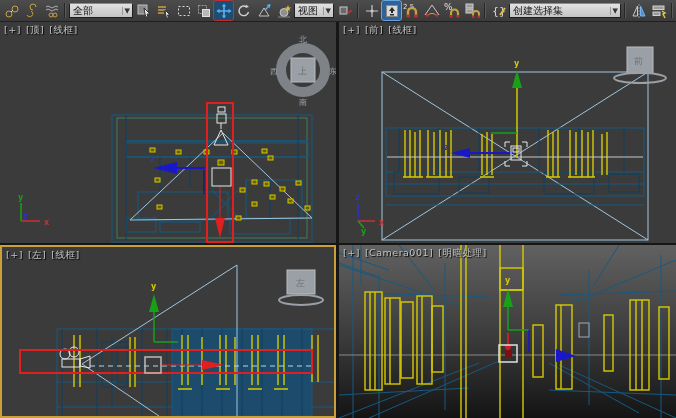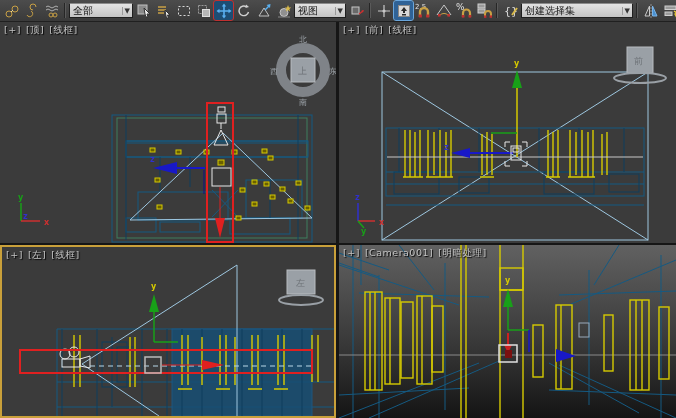--- a/index.html
+++ b/index.html
@@ -120,21 +120,21 @@
           <polygon points="14.5,1 14,5 10.5,2" fill="#5ab0f0"></polygon>
         </svg>
     </div>
     <div class="ti">
       <svg width="16" height="16">
           <circle cx="8" cy="9.5" r="4" fill="#909090" stroke="#c8c8c8"></circle>
           <path d="M2 14h12" stroke="#888"></path>
           <polygon points="12,2 13,4.5 15.2,4.5 13.4,6 14,8.4 12,7 10,8.4 10.6,6 8.8,4.5 11,4.5" fill="#d8b94a"></polygon>
         </svg>
     </div>
-    <div class="combo" style="width:52px">
+    <div class="combo" style="width:40px">
       <span class="cv">视图</span>
       <span class="arrow">▼</span>
     </div>
     <div class="ti">
       <svg width="16" height="16">
           <rect x="3" y="4" width="7" height="7" fill="#6a6a6a" stroke="#c8c8c8"></rect>
           <path d="M10 11l4-3" stroke="#d03030" stroke-width="1.5"></path>
           <polygon points="15,7 12.5,7.4 13.8,9.5" fill="#d03030"></polygon>
         </svg>
     </div>

